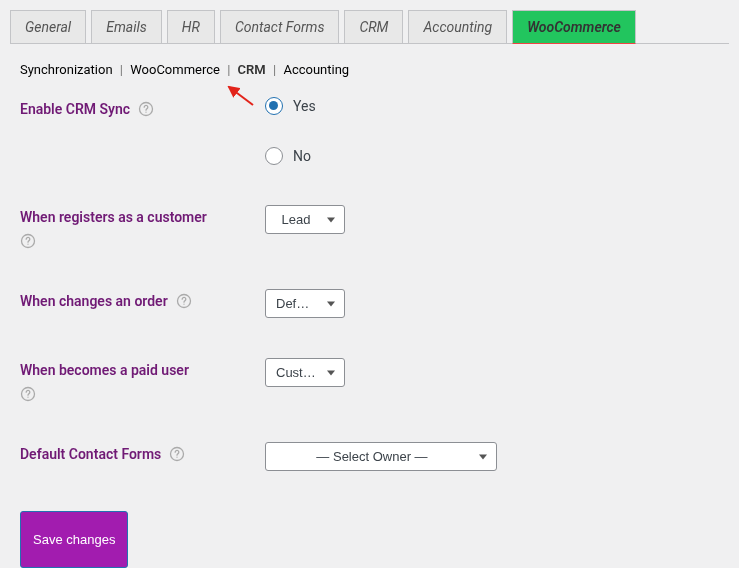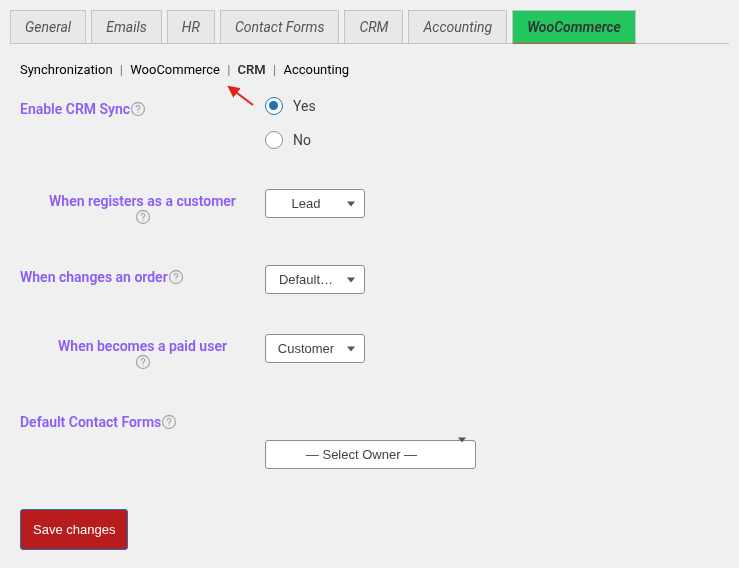--- a/index.html
+++ b/index.html
@@ -62,39 +62,39 @@
       padding: 10px 20px;
     }
     .row {
       display: flex;
       align-items: flex-start;
       margin-bottom: 40px;
     }
     .row-label {
       width: 245px;
       display: flex;
-      align-items: center;
-      gap: 0;
+      align-items: flex-start;
+      gap: 8px;
       font-size: 14px;
       font-weight: 600;
-      color: #8b5cf6;
+      color: #701a75;
       padding-top: 4px;
     }
     .row-label.wrap { flex-wrap: wrap; flex-direction: column; }
     .help-icon {
       display: inline-flex;
       align-items: center;
       justify-content: center;
       width: 16px;
       height: 16px;
       color: #aaa;
     }
     .help-icon svg { width: 16px; height: 16px; }
     .row-control { flex: 1; }
-    .radio-group { display: flex; flex-direction: column; gap: 16px; }
+    .radio-group { display: flex; flex-direction: column; gap: 32px; }
     .radio-item { display: flex; align-items: center; gap: 10px; cursor: pointer; }
     .radio-input {
       appearance: none;
       width: 18px;
       height: 18px;
       border: 1.5px solid #8c8f94;
       border-radius: 50%;
       position: relative;
       cursor: pointer;
       background: #fff;
@@ -130,28 +130,28 @@
       content: "";
       position: absolute;
       right: 10px;
       top: 50%;
       transform: translateY(-50%);
       border-left: 4px solid transparent;
       border-right: 4px solid transparent;
       border-top: 5px solid #555;
       pointer-events: none;
     }
-    .select.narrow { width: 100px; }
-    .select.wide { width: 211px; margin-top: 30px; }
+    .select.narrow { width: 80px; }
+    .select.wide { width: 232px; }
     .save-btn {
-      background: #b91c1c;
+      background: #a21caf;
       color: #fff;
       border: 1px solid #2271b1;
       border-radius: 3px;
-      padding: 12px 12px;
+      padding: 20px 12px;
       font-size: 13px;
       cursor: pointer;
     }
   </style>
 </head>
 <body>
 
 <div class="tabs">
   <div class="tab">General</div>
   <div class="tab">Emails</div>

